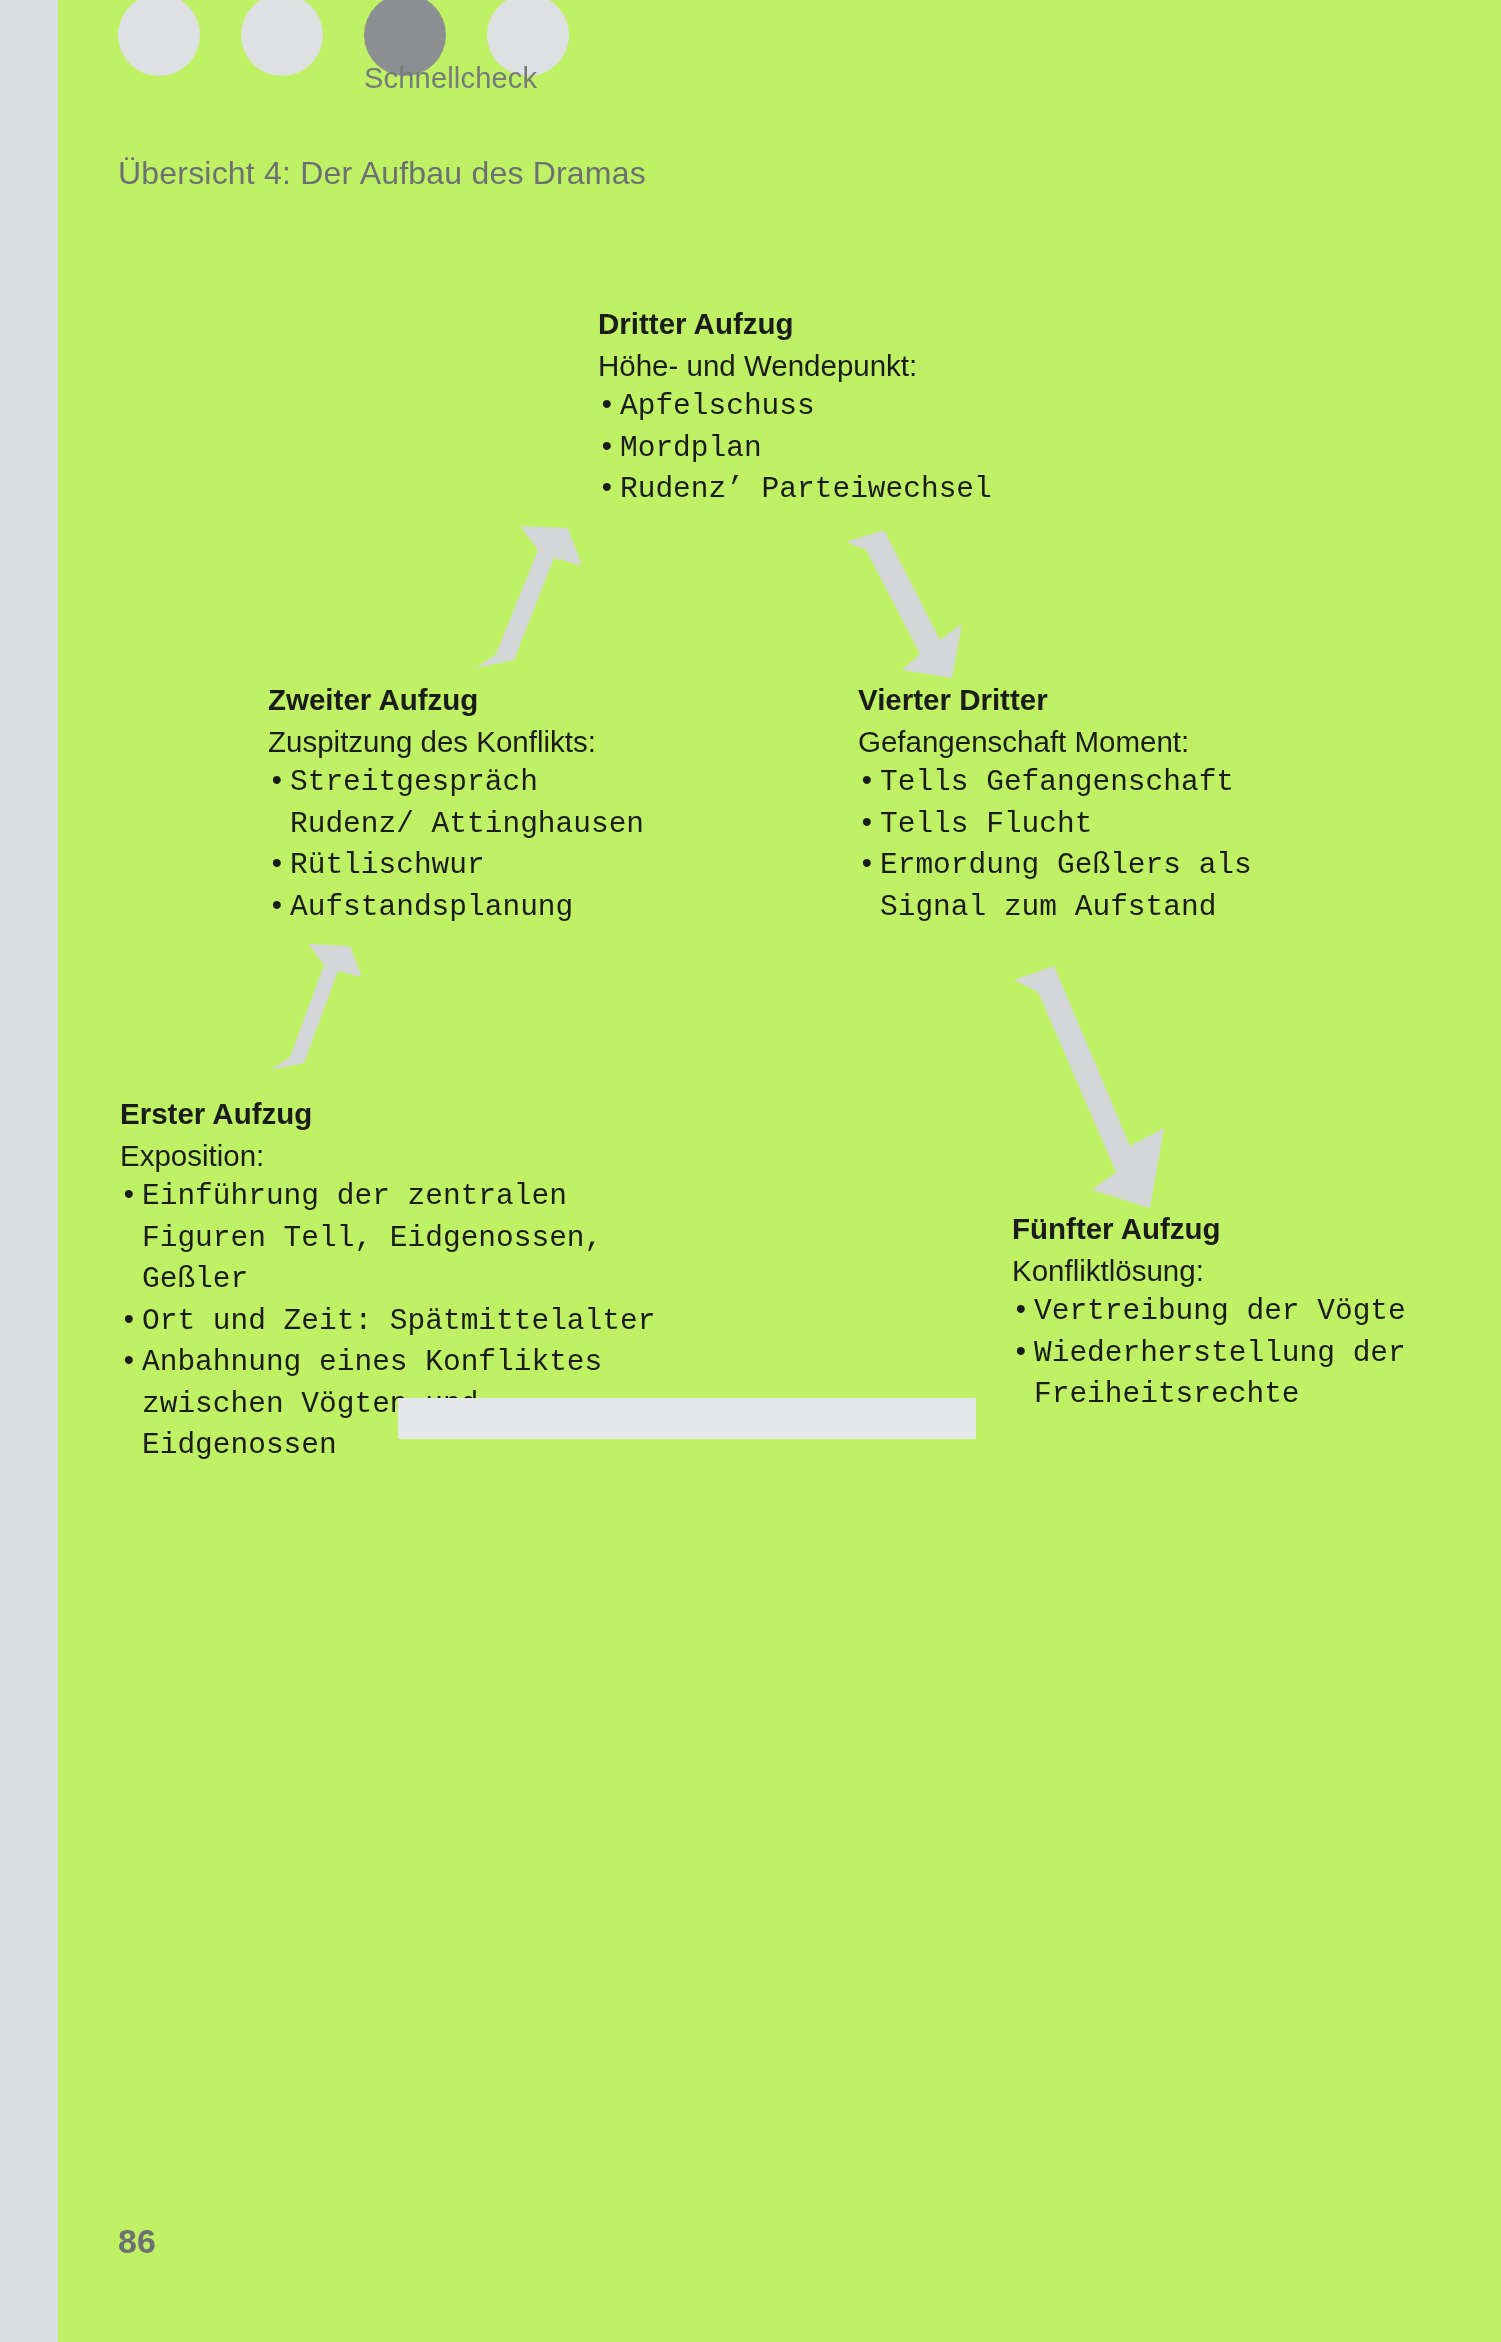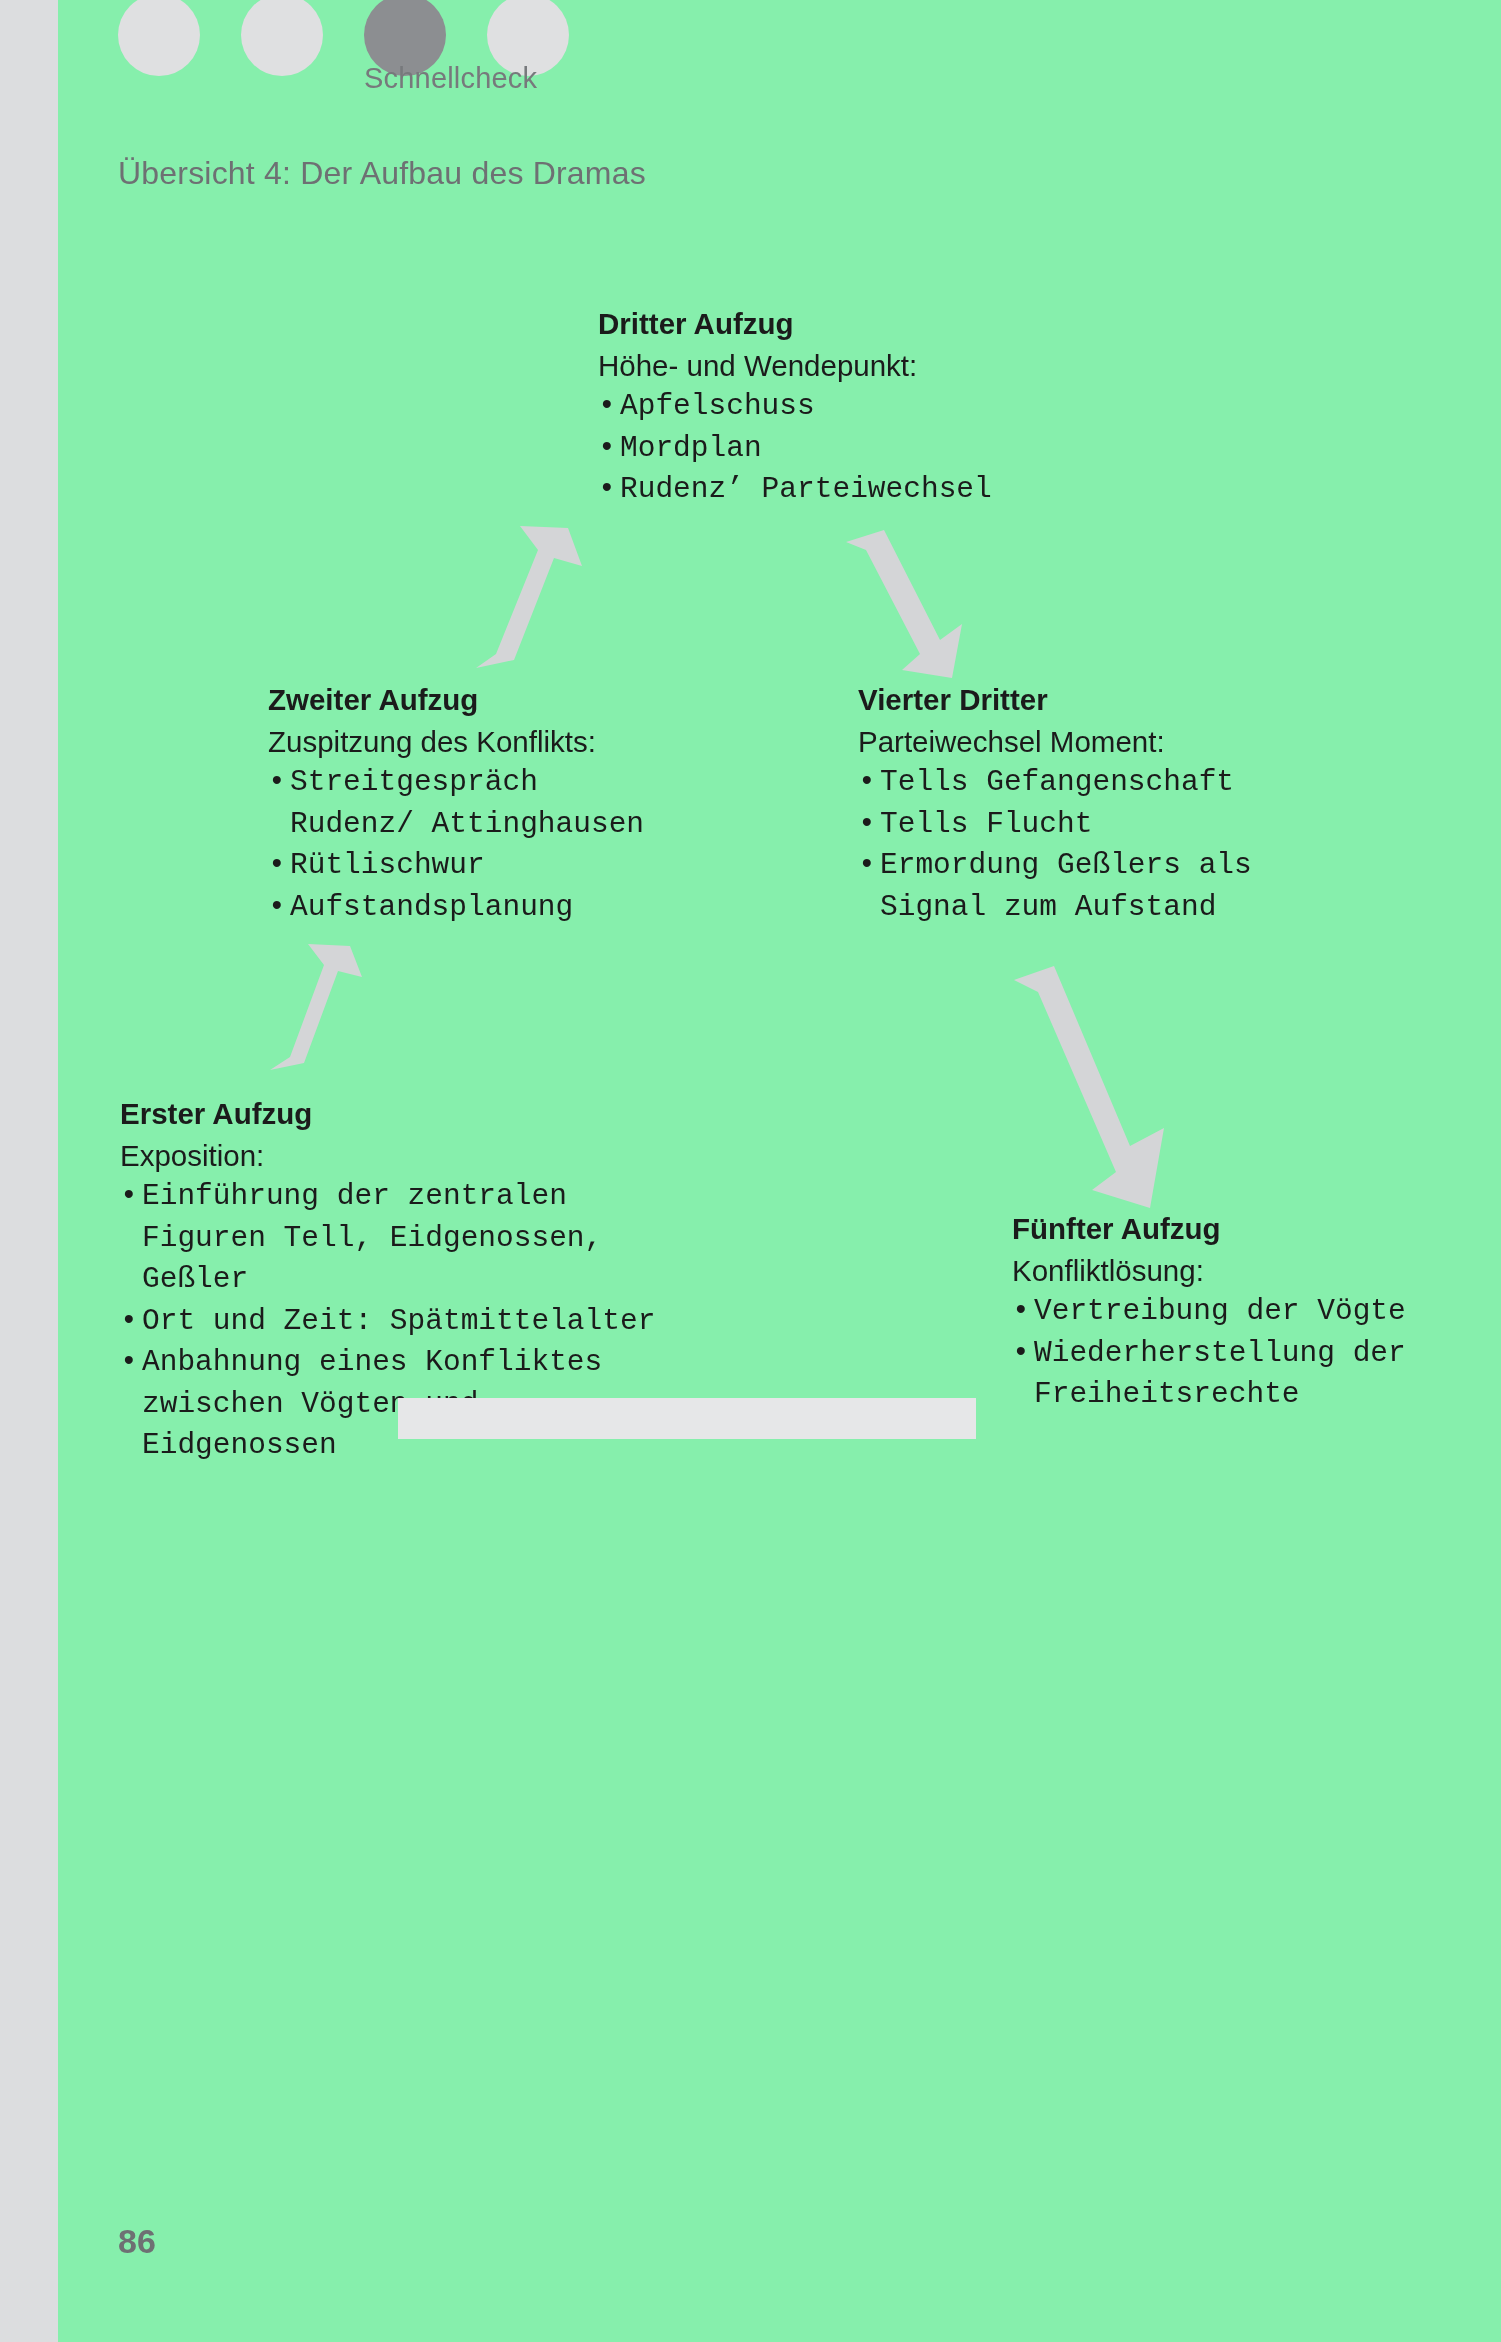--- a/index.html
+++ b/index.html
@@ -7,21 +7,21 @@
     padding: 0;
     background: #ffffff;
   }
   body {
     font-family: "Liberation Sans", sans-serif;
   }
   #page {
     position: relative;
     width: 1501px;
     height: 2342px;
-    background: #86efac;
+    background: #bef264;
     overflow: hidden;
   }
   
   #left-band {
     position: absolute;
     left: 0;
     top: 0;
     width: 58px;
     height: 2342px;
     background: #dcdddf;
@@ -154,21 +154,21 @@
     <span class="act-sub">Zuspitzung des Konflikts:</span>
     <ul class="act-list">
       <li>Streitgespräch Rudenz/ Attinghausen</li>
       <li>Rütlischwur</li>
       <li>Aufstandsplanung</li>
     </ul>
   </div>
 
   <div id="act-4" class="act-block">
     <span class="act-title">Vierter Dritter</span>
-    <span class="act-sub">Parteiwechsel Moment:</span>
+    <span class="act-sub">Gefangenschaft Moment:</span>
     <ul class="act-list">
       <li>Tells Gefangenschaft</li>
       <li>Tells Flucht</li>
       <li>Ermordung Geßlers als Signal zum Aufstand</li>
     </ul>
   </div>
 
   <div id="act-1" class="act-block">
     <span class="act-title">Erster Aufzug</span>
     <span class="act-sub">Exposition:</span>

